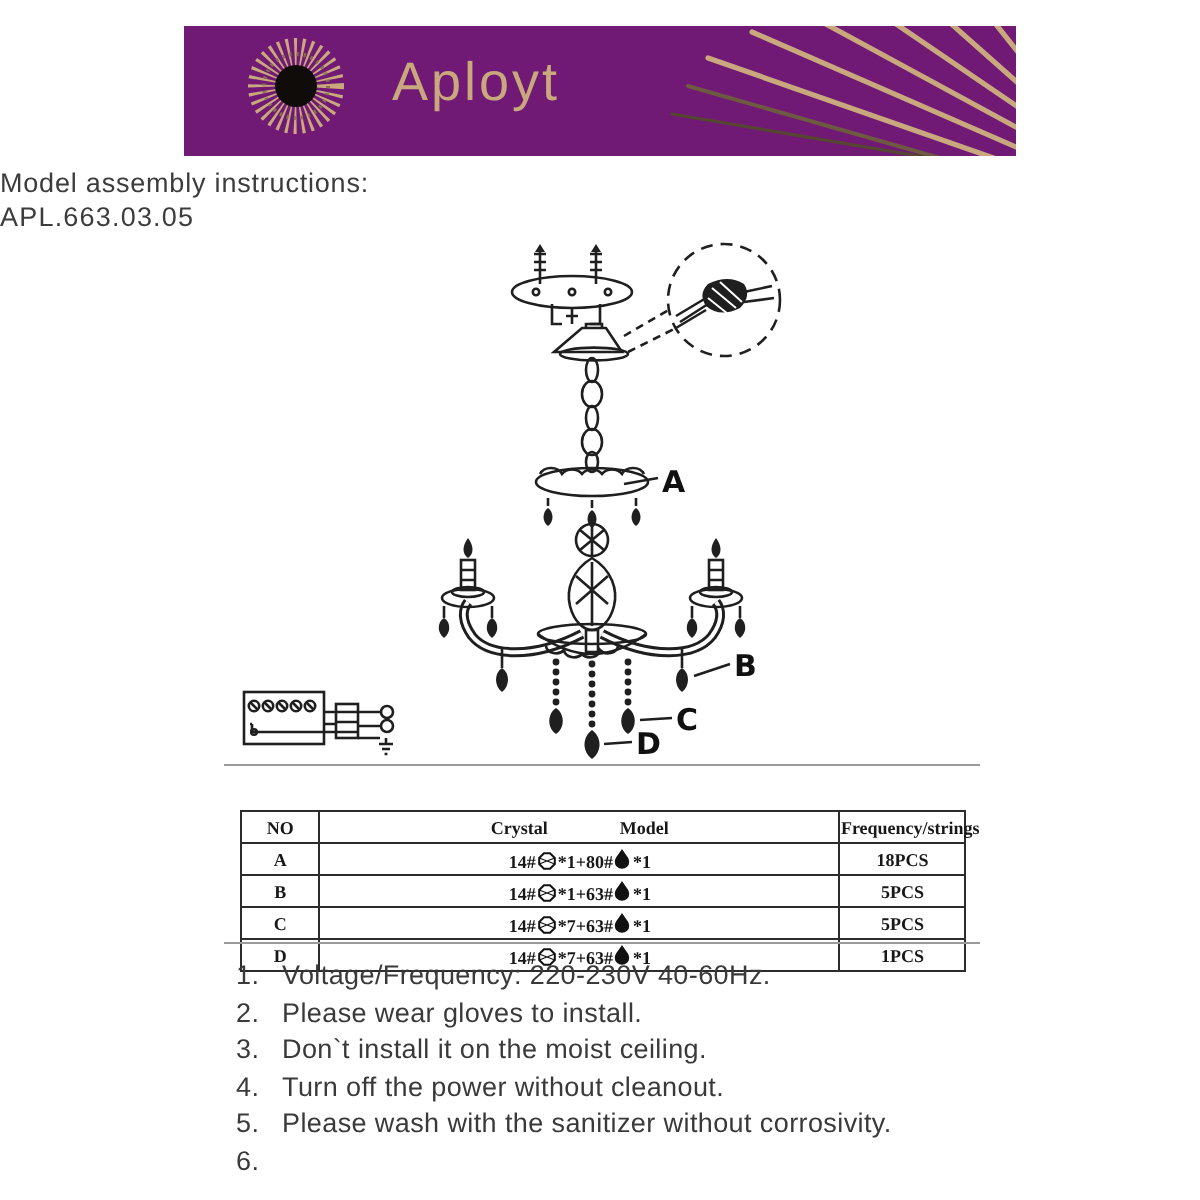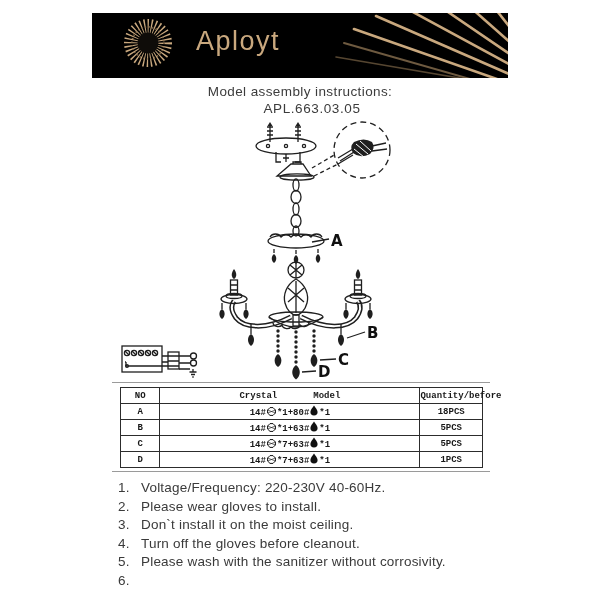--- a/index.html
+++ b/index.html
@@ -1,41 +1,41 @@
 <!DOCTYPE html>
 <html><head>
 <meta charset="utf-8">
 <style>
   html,body{margin:0;padding:0;}
   body{width:600px;height:600px;background:#ffffff;font-family:"Liberation Sans",sans-serif;overflow:hidden;}
   .page{position:relative;width:600px;height:600px;background:#fff;}
 
   
-  .banner{position:absolute;left:92px;top:13px;width:416px;height:65px;background:#000000;overflow:hidden;}
+  .banner{position:absolute;left:92px;top:13px;width:416px;height:65px;background:#701a75;overflow:hidden;}
   .banner svg{position:absolute;left:0;top:0;}
   .brand-text{position:absolute;left:104px;top:13px;color:#c9a87e;font-size:27px;font-weight:300;letter-spacing:1.5px;font-family:"Liberation Sans",sans-serif;}
 
   
-  .title-block{position:absolute;left:0;top:84px;width:600px;text-align:center;color:#3c3c3c;}
+  .title-block{position:absolute;left:0;top:84px;width:600px;text-align:left;color:#3c3c3c;}
   .title-line1{font-size:13.5px;letter-spacing:.4px;}
-  .title-line2{font-size:13.5px;letter-spacing:.6px;margin-top:2px;margin-left:24px;}
+  .title-line2{font-size:13.5px;letter-spacing:.6px;margin-top:2px;}
 
   
   .diagram{position:absolute;left:110px;top:118px;width:390px;height:266px;}
   .diagram svg{display:block;}
   .ink{stroke:#1f1f1f;fill:none;stroke-width:1.3;}
   .inkfill{fill:#1f1f1f;stroke:none;}
   .lbl{font-family:"DejaVu Sans",sans-serif;font-weight:bold;font-size:15px;fill:#101010;}
 
   
   .rule{position:absolute;left:112px;width:378px;height:1px;background:#9a9a9a;}
   .rule-top{top:382px;}
   .rule-bottom{top:471px;}
-  table.crystal{position:absolute;left:120px;top:387px;width:363px;border-collapse:collapse;table-layout:fixed;
-    font-family:Liberation Mono, monospace;font-size:9px;font-weight:bold;color:#181818;}
+  table.crystal{position:absolute;left:120px;top:405px;width:363px;border-collapse:collapse;table-layout:fixed;
+    font-family:Liberation Serif, serif;font-size:9px;font-weight:bold;color:#181818;}
   table.crystal th,table.crystal td{border:1.2px solid #2c2c2c;height:15px;padding:0;text-align:center;vertical-align:middle;}
   .c-no{width:39px;} .c-model{width:258px;} .c-qty{width:62px;font-size:8px;}
   td.model-cell{text-align:left;padding-left:10px;}
   .hdr-gap{display:inline-block;width:36px;}
   .mini-icon{display:inline-block;vertical-align:-1px;margin:0 1px;}
 
   
   .notes{position:absolute;left:118px;top:479px;width:400px;color:#3a3a3a;font-size:13.5px;letter-spacing:.2px;}
   .note{display:flex;line-height:18.6px;}
   .note .num{width:23px;flex:0 0 23px;}
@@ -239,21 +239,21 @@
   <table class="crystal">
     <colgroup>
         <col class="c-no">
         <col class="c-model">
         <col class="c-qty">
       </colgroup>
     <thead>
       <tr>
         <th>NO</th>
         <th><span>Crystal</span><span class="hdr-gap"></span><span>Model</span></th>
-        <th>Quantity/before</th>
+        <th>Frequency/strings</th>
       </tr>
     </thead>
     <tbody>
       <tr>
         <td>A</td>
         <td class="model-cell">
           <span>14#</span><svg class="mini-icon" width="9" height="9" viewBox="0 0 9 9">
               <polygon points="3,0.6 6,0.6 8.4,3 8.4,6 6,8.4 3,8.4 0.6,6 0.6,3" fill="none" stroke="#111" stroke-width="1"></polygon>
               <path d="M0.6,3 L8.4,6 M8.4,3 L0.6,6" stroke="#111" stroke-width="0.6"></path>
             </svg><span>*1+80#</span><svg class="mini-icon" width="8" height="11" viewBox="0 0 8 11">
@@ -310,21 +310,21 @@
     <div class="note">
         <span class="num">2.</span>
         <span>Please wear gloves to install.</span>
       </div>
     <div class="note">
         <span class="num">3.</span>
         <span>Don`t install it on the moist ceiling.</span>
       </div>
     <div class="note">
         <span class="num">4.</span>
-        <span>Turn off the gloves before cleanout.</span>
+        <span>Turn off the power without cleanout.</span>
       </div>
     <div class="note">
         <span class="num">5.</span>
         <span>Please wash with the sanitizer without corrosivity.</span>
       </div>
     <div class="note">
         <span class="num">6.</span>
       </div>
   </div>
 

